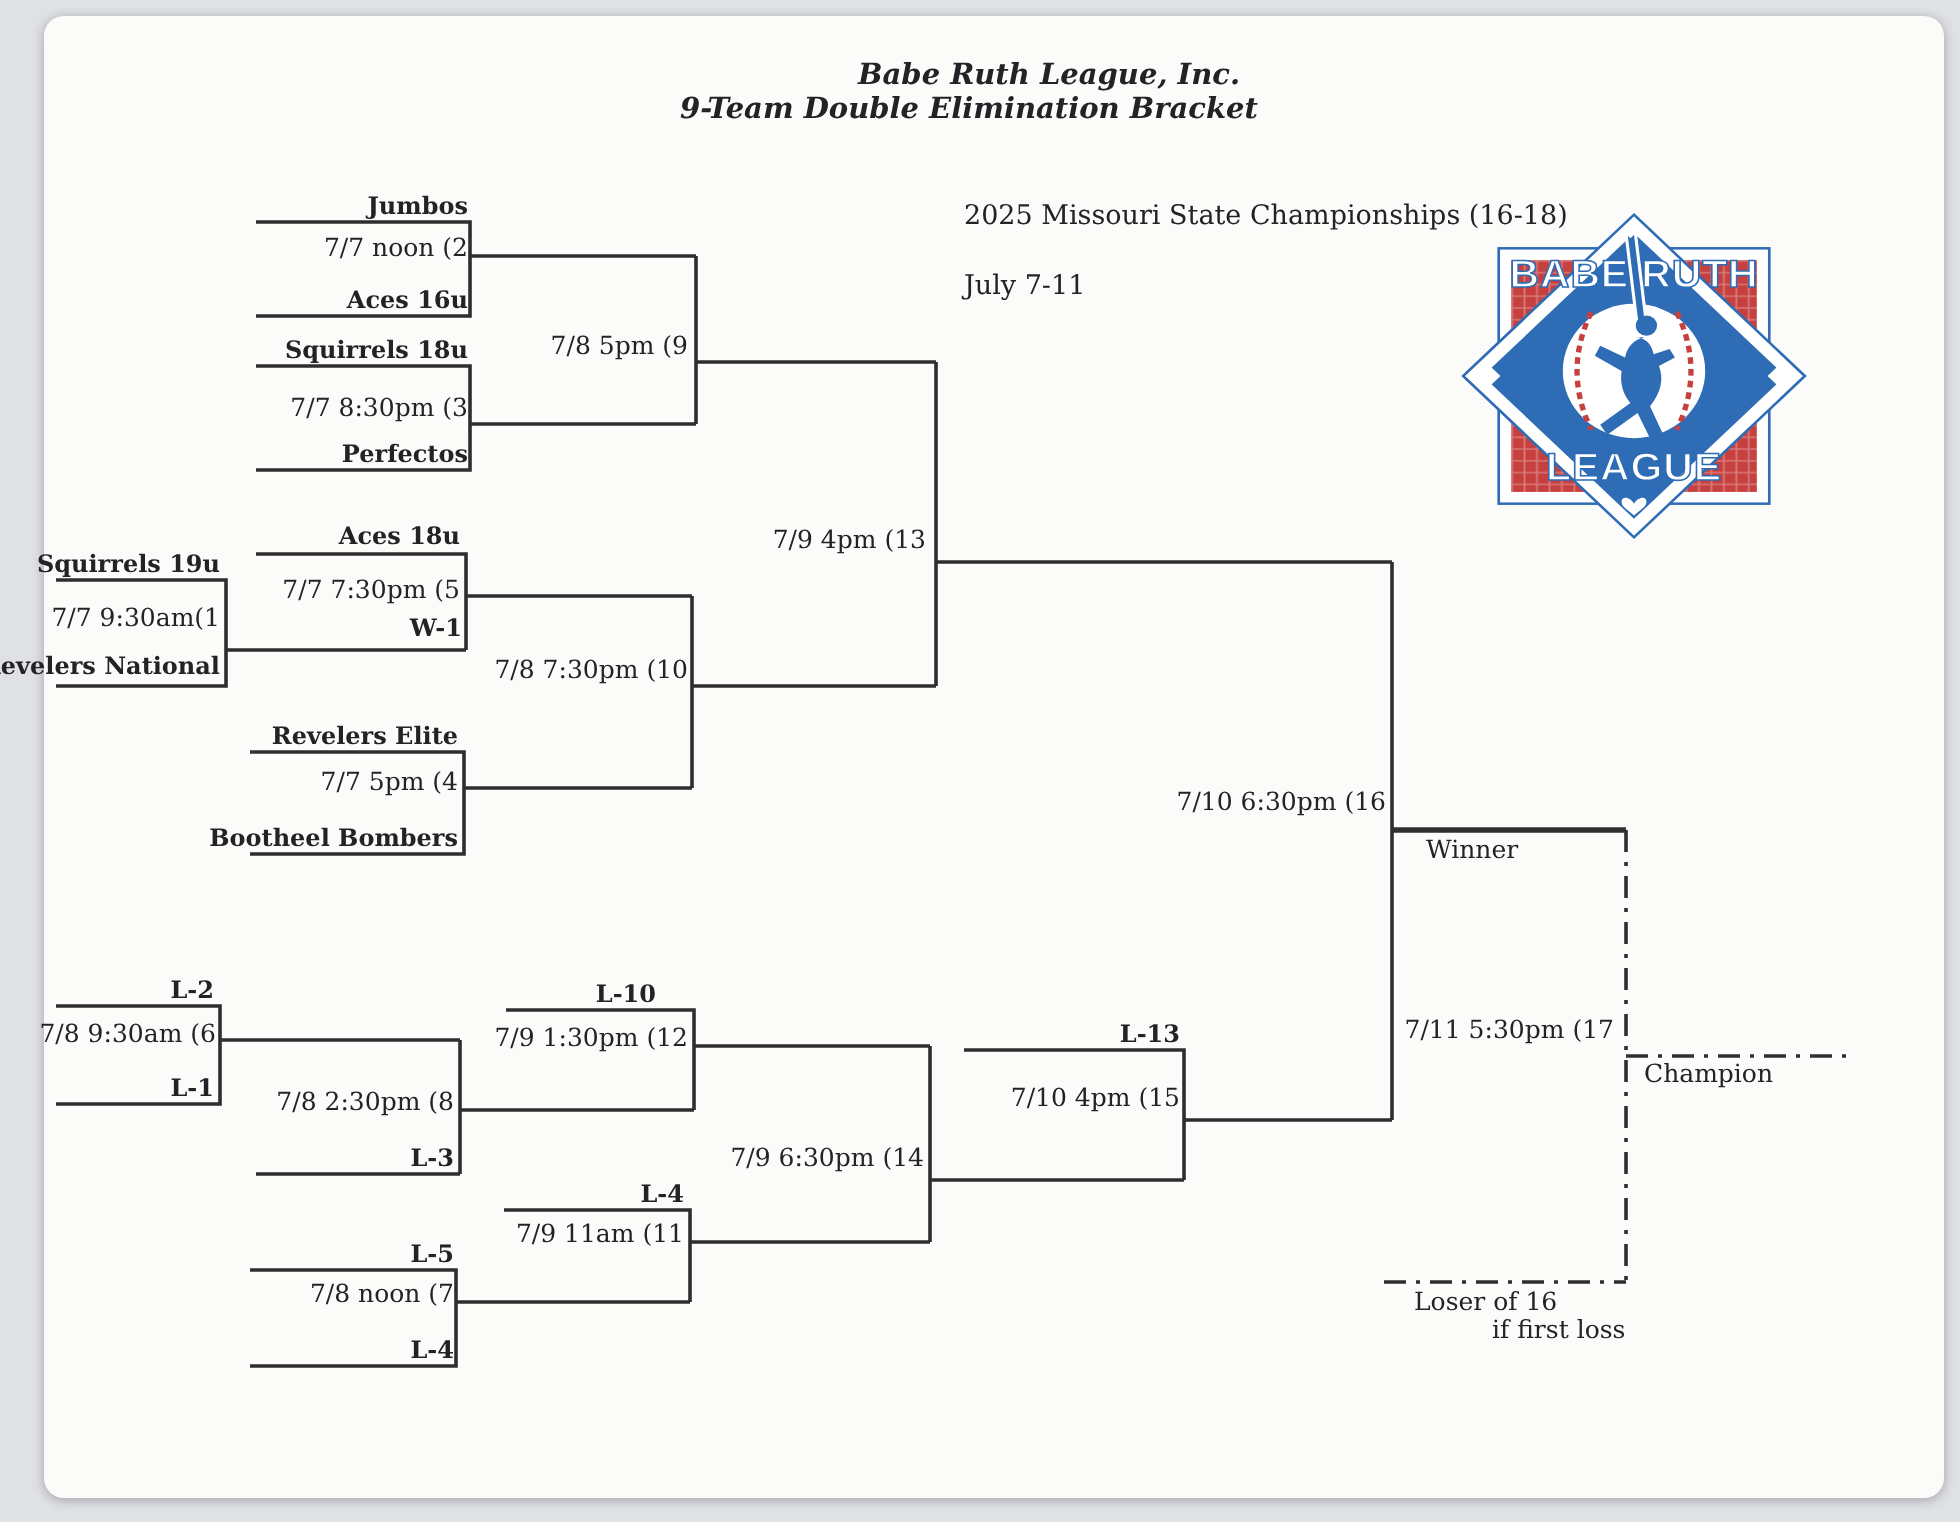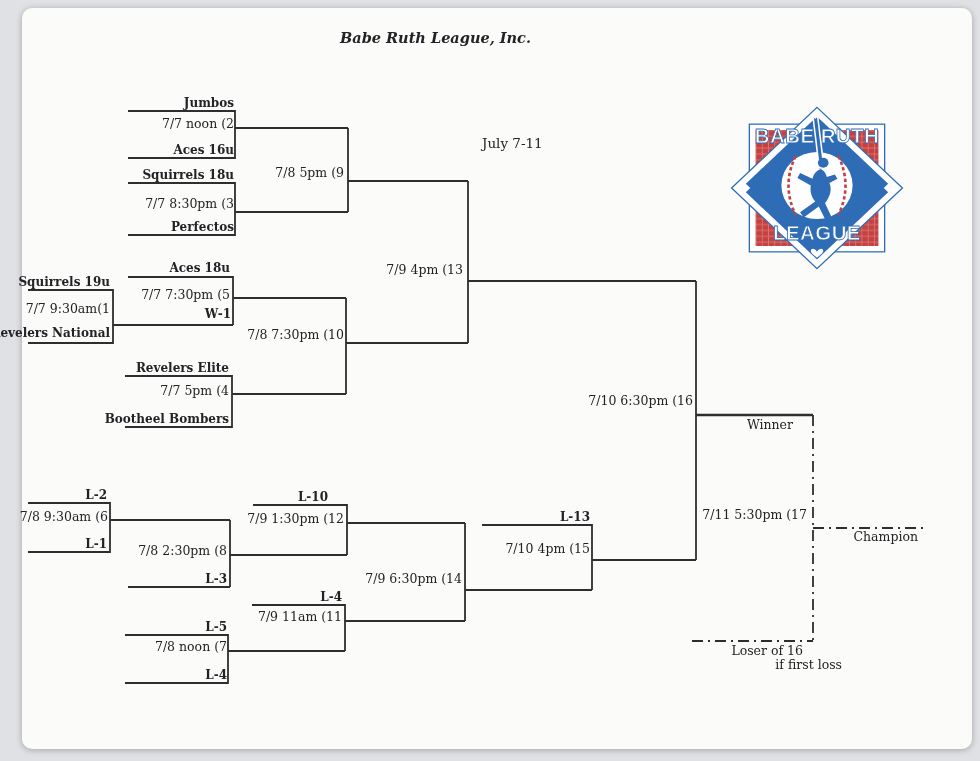--- a/index.html
+++ b/index.html
@@ -13,22 +13,22 @@
   .scene{position:relative;width:980px;height:761px;}
   .page{
     position:absolute;left:22px;top:8px;width:950px;height:741px;
     background:#fbfbf9;border-radius:10px;
     box-shadow:0 1px 6px rgba(0,0,0,.28);
   }
   .t{position:absolute;white-space:nowrap;line-height:14px;}
   .team{font-weight:bold;font-size:12px;text-align:center;}
   .game{font-size:12.5px;}
   .note{font-size:12.5px;}
-  .ctr{text-align:right;}
-  .title{font-size:14.5px;font-weight:bold;font-style:italic;text-align:left;}
+  .ctr{text-align:left;}
+  .title{font-size:14.5px;font-weight:bold;font-style:italic;text-align:right;}
   .event{font-size:13.5px;line-height:17px;}
   svg.lines{position:absolute;left:0;top:0;}
   svg.lines path{fill:none;stroke:#2e2e31;stroke-width:1.8;}
   svg.lines path.thick{stroke-width:2.7;}
   svg.lines path.dashdot{stroke-dasharray:11 5 2 5;stroke-width:1.8;}
   .logo{position:absolute;left:728px;top:104px;width:178px;height:168px;}
 </style>
 </head>
 <body>
 
@@ -52,21 +52,23 @@
     <path d="M252 605 H345 V651 M345 621 H465"></path>
     <path d="M125 635 H228 V683 H125 M228 651 H345"></path>
     <path d="M465 523 V621 M465 590 H592"></path>
     <path d="M482 525 H592 V590 M592 560 H696"></path>
     <path class="dashdot" d="M813 415 V641"></path>
     <path class="dashdot" d="M813 528 H928"></path>
     <path class="dashdot" d="M692 641 H813"></path>
   </svg>
 
   <div class="t title" style="left:340px;top:31px;width:280px">Babe Ruth League, Inc.</div>
+  <div class="t title" style="left:340px;top:48px;width:280px">9-Team Double Elimination Bracket</div>
 
+  <div class="t event" style="left:482px;top:100px">2025 Missouri State Championships (16-18)</div>
   <div class="t event" style="left:482px;top:135px">July 7-11</div>
 
   <div class="t team" style="right:746px;top:96px">Jumbos</div>
   <div class="t game" style="right:746px;top:117px">7/7 noon (2</div>
   <div class="t team" style="right:746px;top:143px">Aces 16u</div>
   <div class="t team" style="right:746px;top:168px">Squirrels 18u</div>
   <div class="t game" style="right:746px;top:197px">7/7 8:30pm (3</div>
   <div class="t team" style="right:746px;top:220px">Perfectos</div>
   <div class="t game" style="right:636px;top:166px">7/8 5pm (9</div>
   <div class="t team" style="right:870px;top:275px">Squirrels 19u</div>

